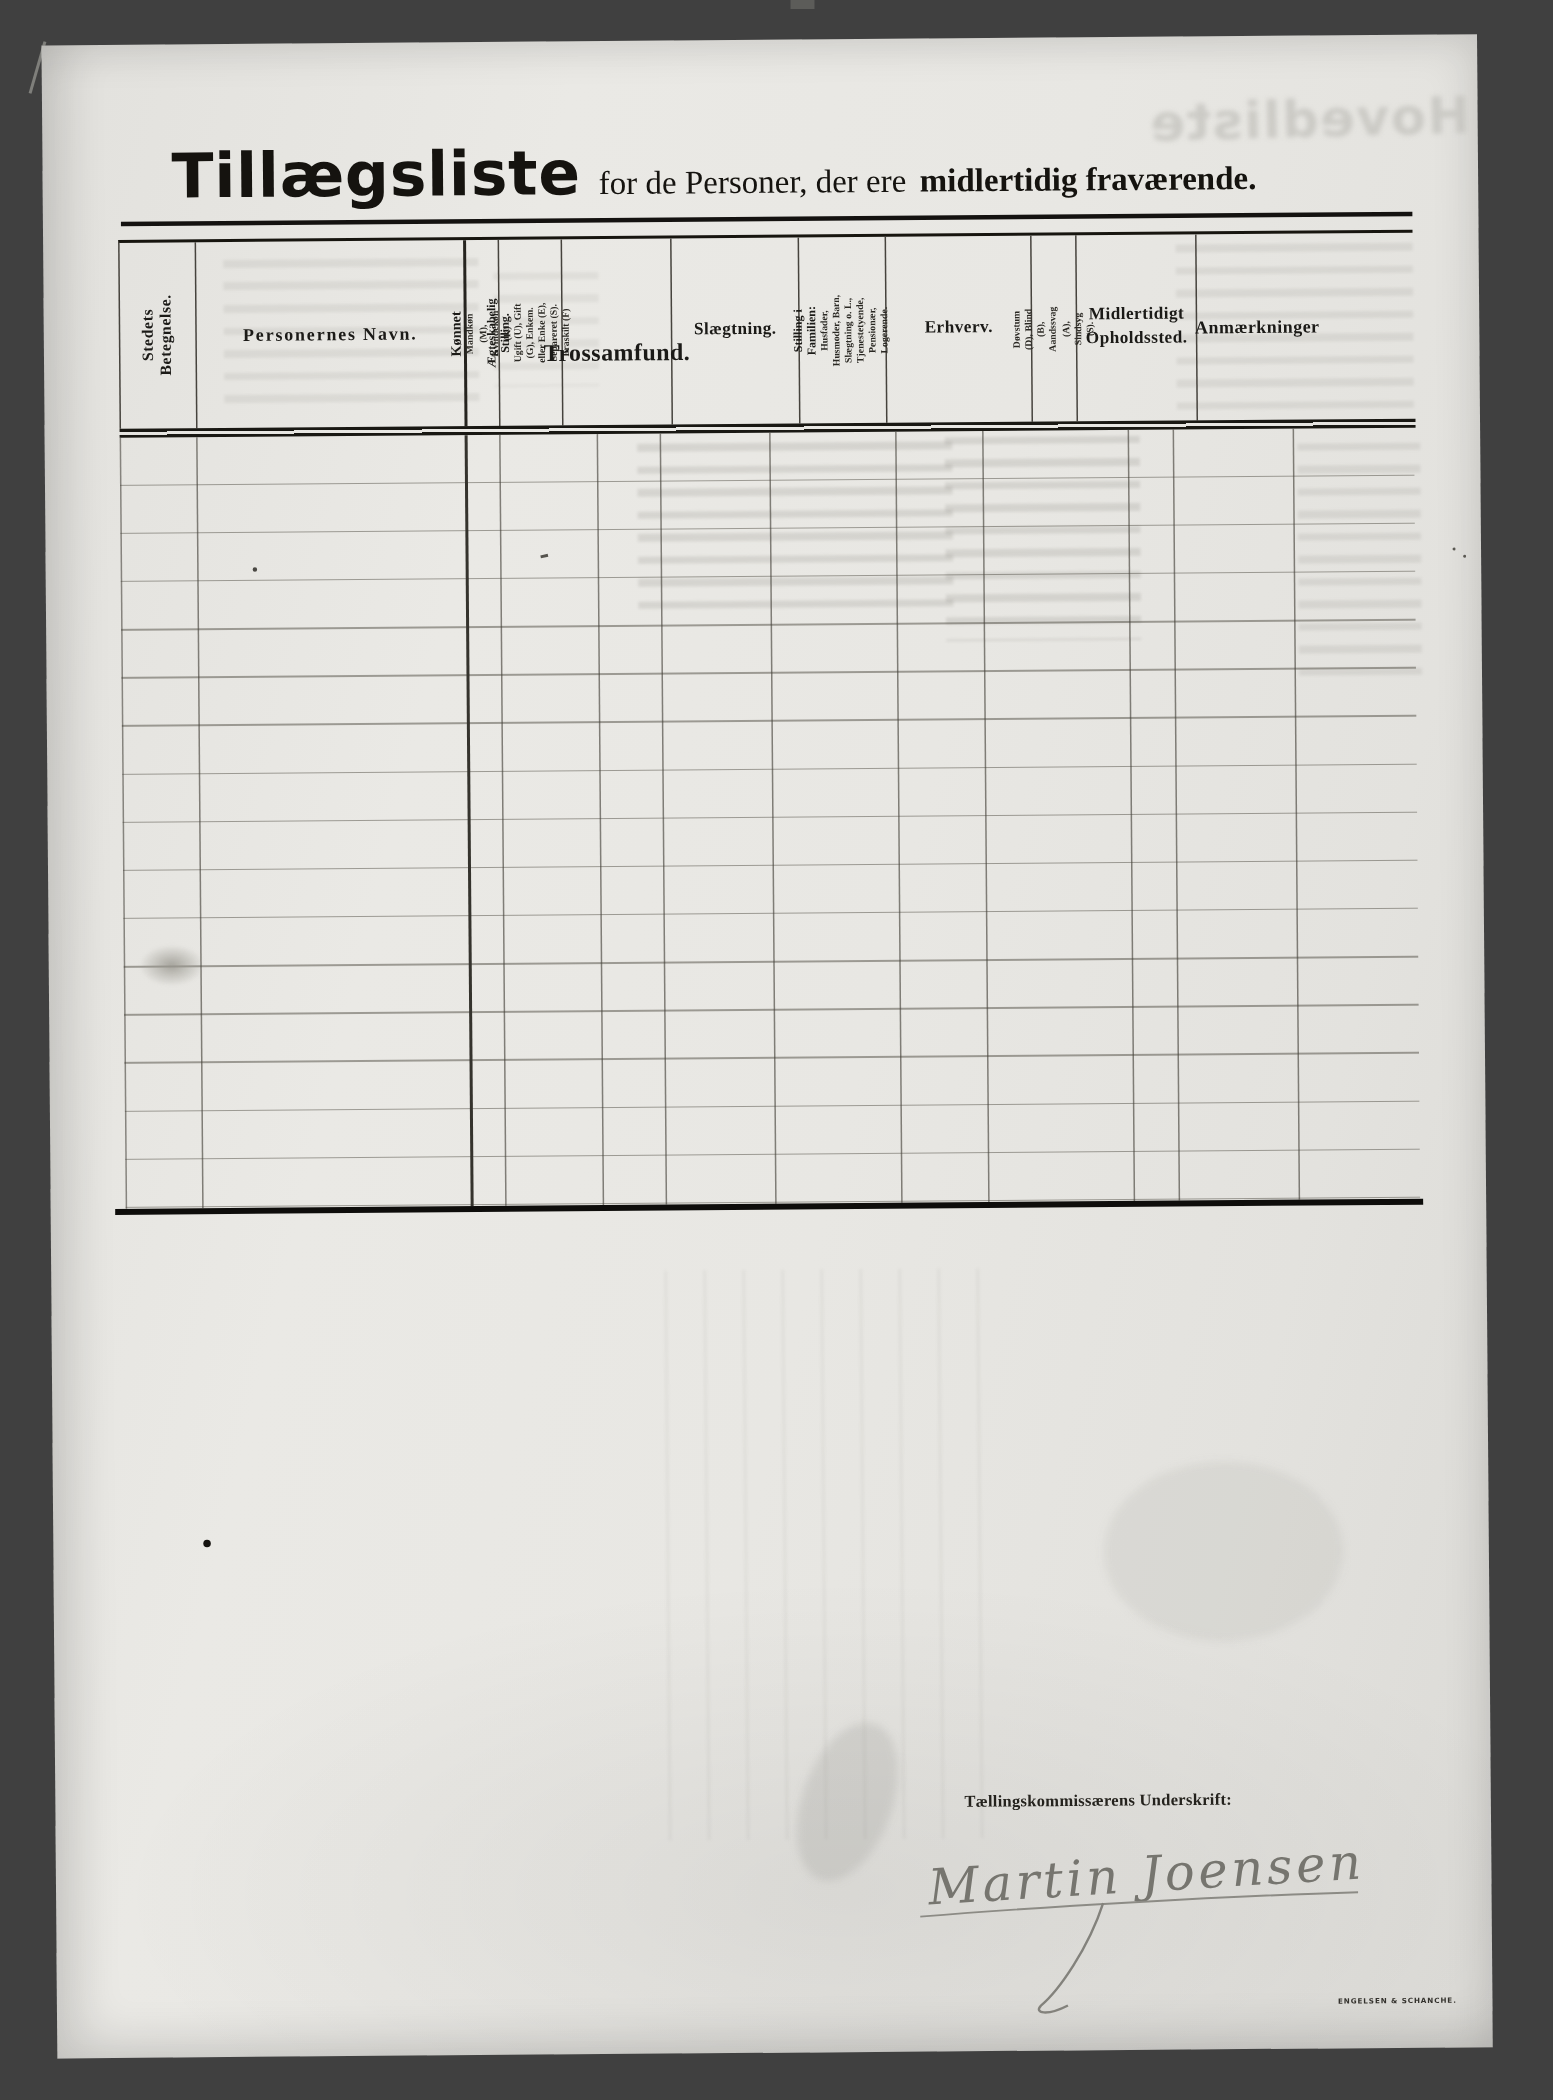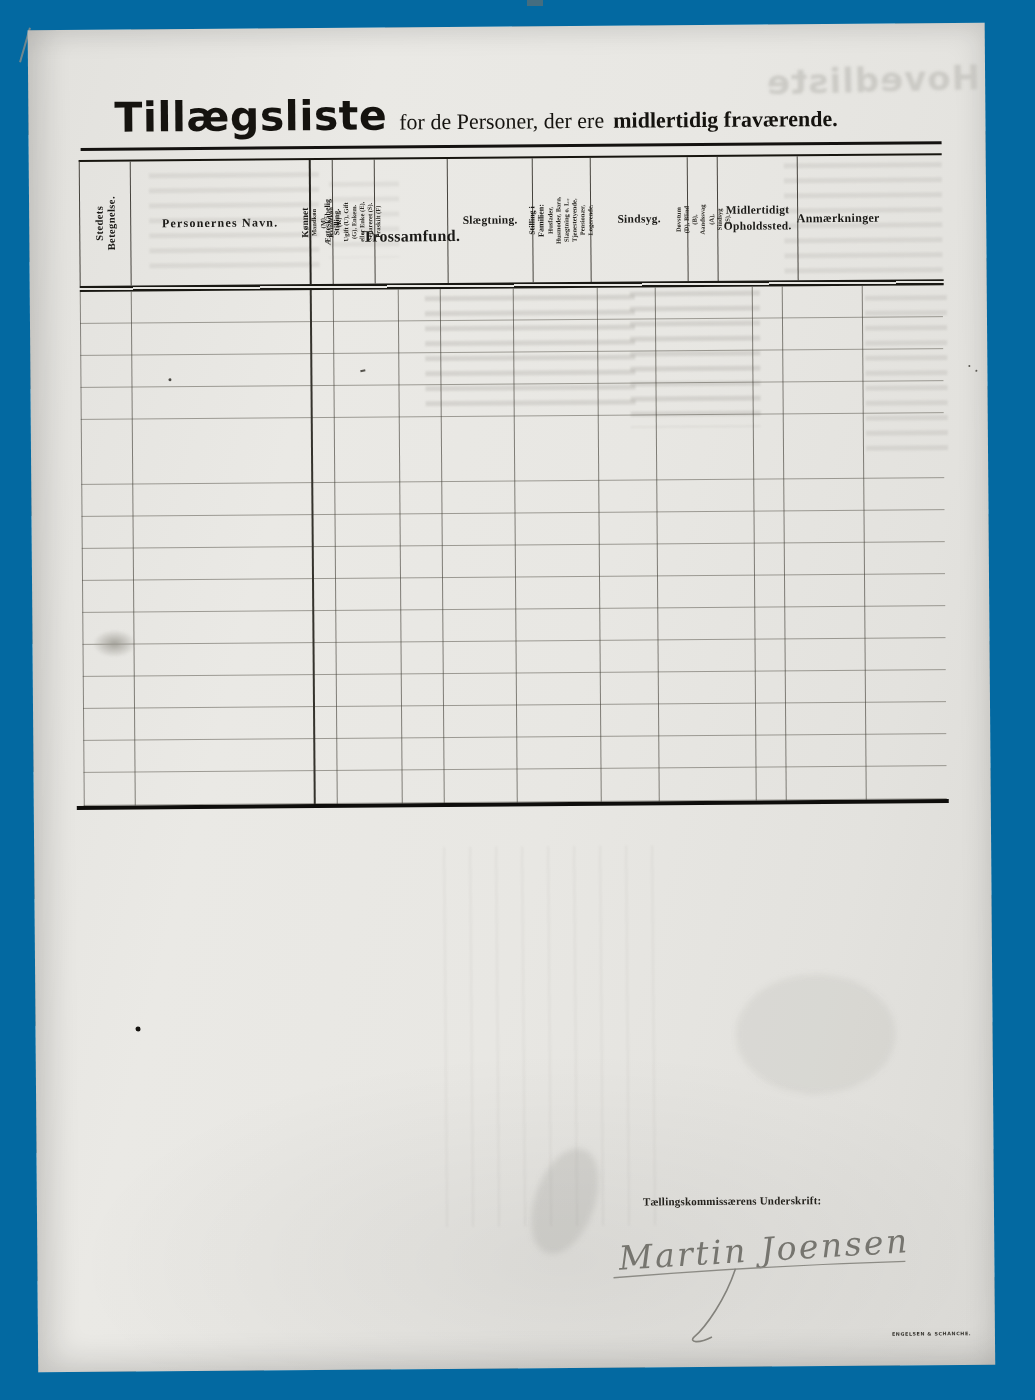--- a/index.html
+++ b/index.html
@@ -1,18 +1,18 @@
 <!DOCTYPE html>
 <html><head>
 <meta charset="utf-8">
 <style>
   html,body{margin:0;padding:0;background:#000;}
   .scan{
     position:relative; width:1035px; height:1400px; overflow:hidden;
-    background:#0369a1; font-family:"Liberation Serif",serif;
+    background:#404040; font-family:"Liberation Serif",serif;
   }
   
   .paper{
     position:absolute; left:28px; top:30px; width:957px; height:1342px;
     background:
       radial-gradient(ellipse 700px 300px at 55% 92%, rgba(0,0,0,.06), transparent 70%),
       linear-gradient(104deg,#e2e1dd 0%, #eae9e5 28%, #e8e7e3 55%, #e3e2de 80%, #dbdad6 100%);
     transform:rotate(-0.45deg); transform-origin:40px 40px;
     box-shadow: inset 14px -10px 30px rgba(0,0,0,.14), inset -10px 10px 24px rgba(0,0,0,.07);
   }
@@ -164,21 +164,21 @@
       <div class="hcell c7">
         <span class="hlabel">Slægtning.</span>
       </div>
       <div class="hcell c8">
         <div class="vrot">
           <span class="vmain">Stilling i Familien:</span>
           <span class="vsub">Husfader, Husmoder, Barn, Slægtning o. L., Tjenestetyende, Pensionær, Logerende.</span>
         </div>
       </div>
       <div class="hcell c9">
-        <span class="hlabel">Sindsyg.</span>
+        <span class="hlabel">Erhverv.</span>
       </div>
       <div class="hcell c10">
         <div class="vrot">
             <span class="vsub">Døvstum (D), Blind (B), Aandssvag (A), Sindsyg (S).</span>
           </div>
       </div>
       <div class="hcell c11">
         <span class="hlabel">Midlertidigt Opholdssted.</span>
       </div>
       <div class="hcell c12">

